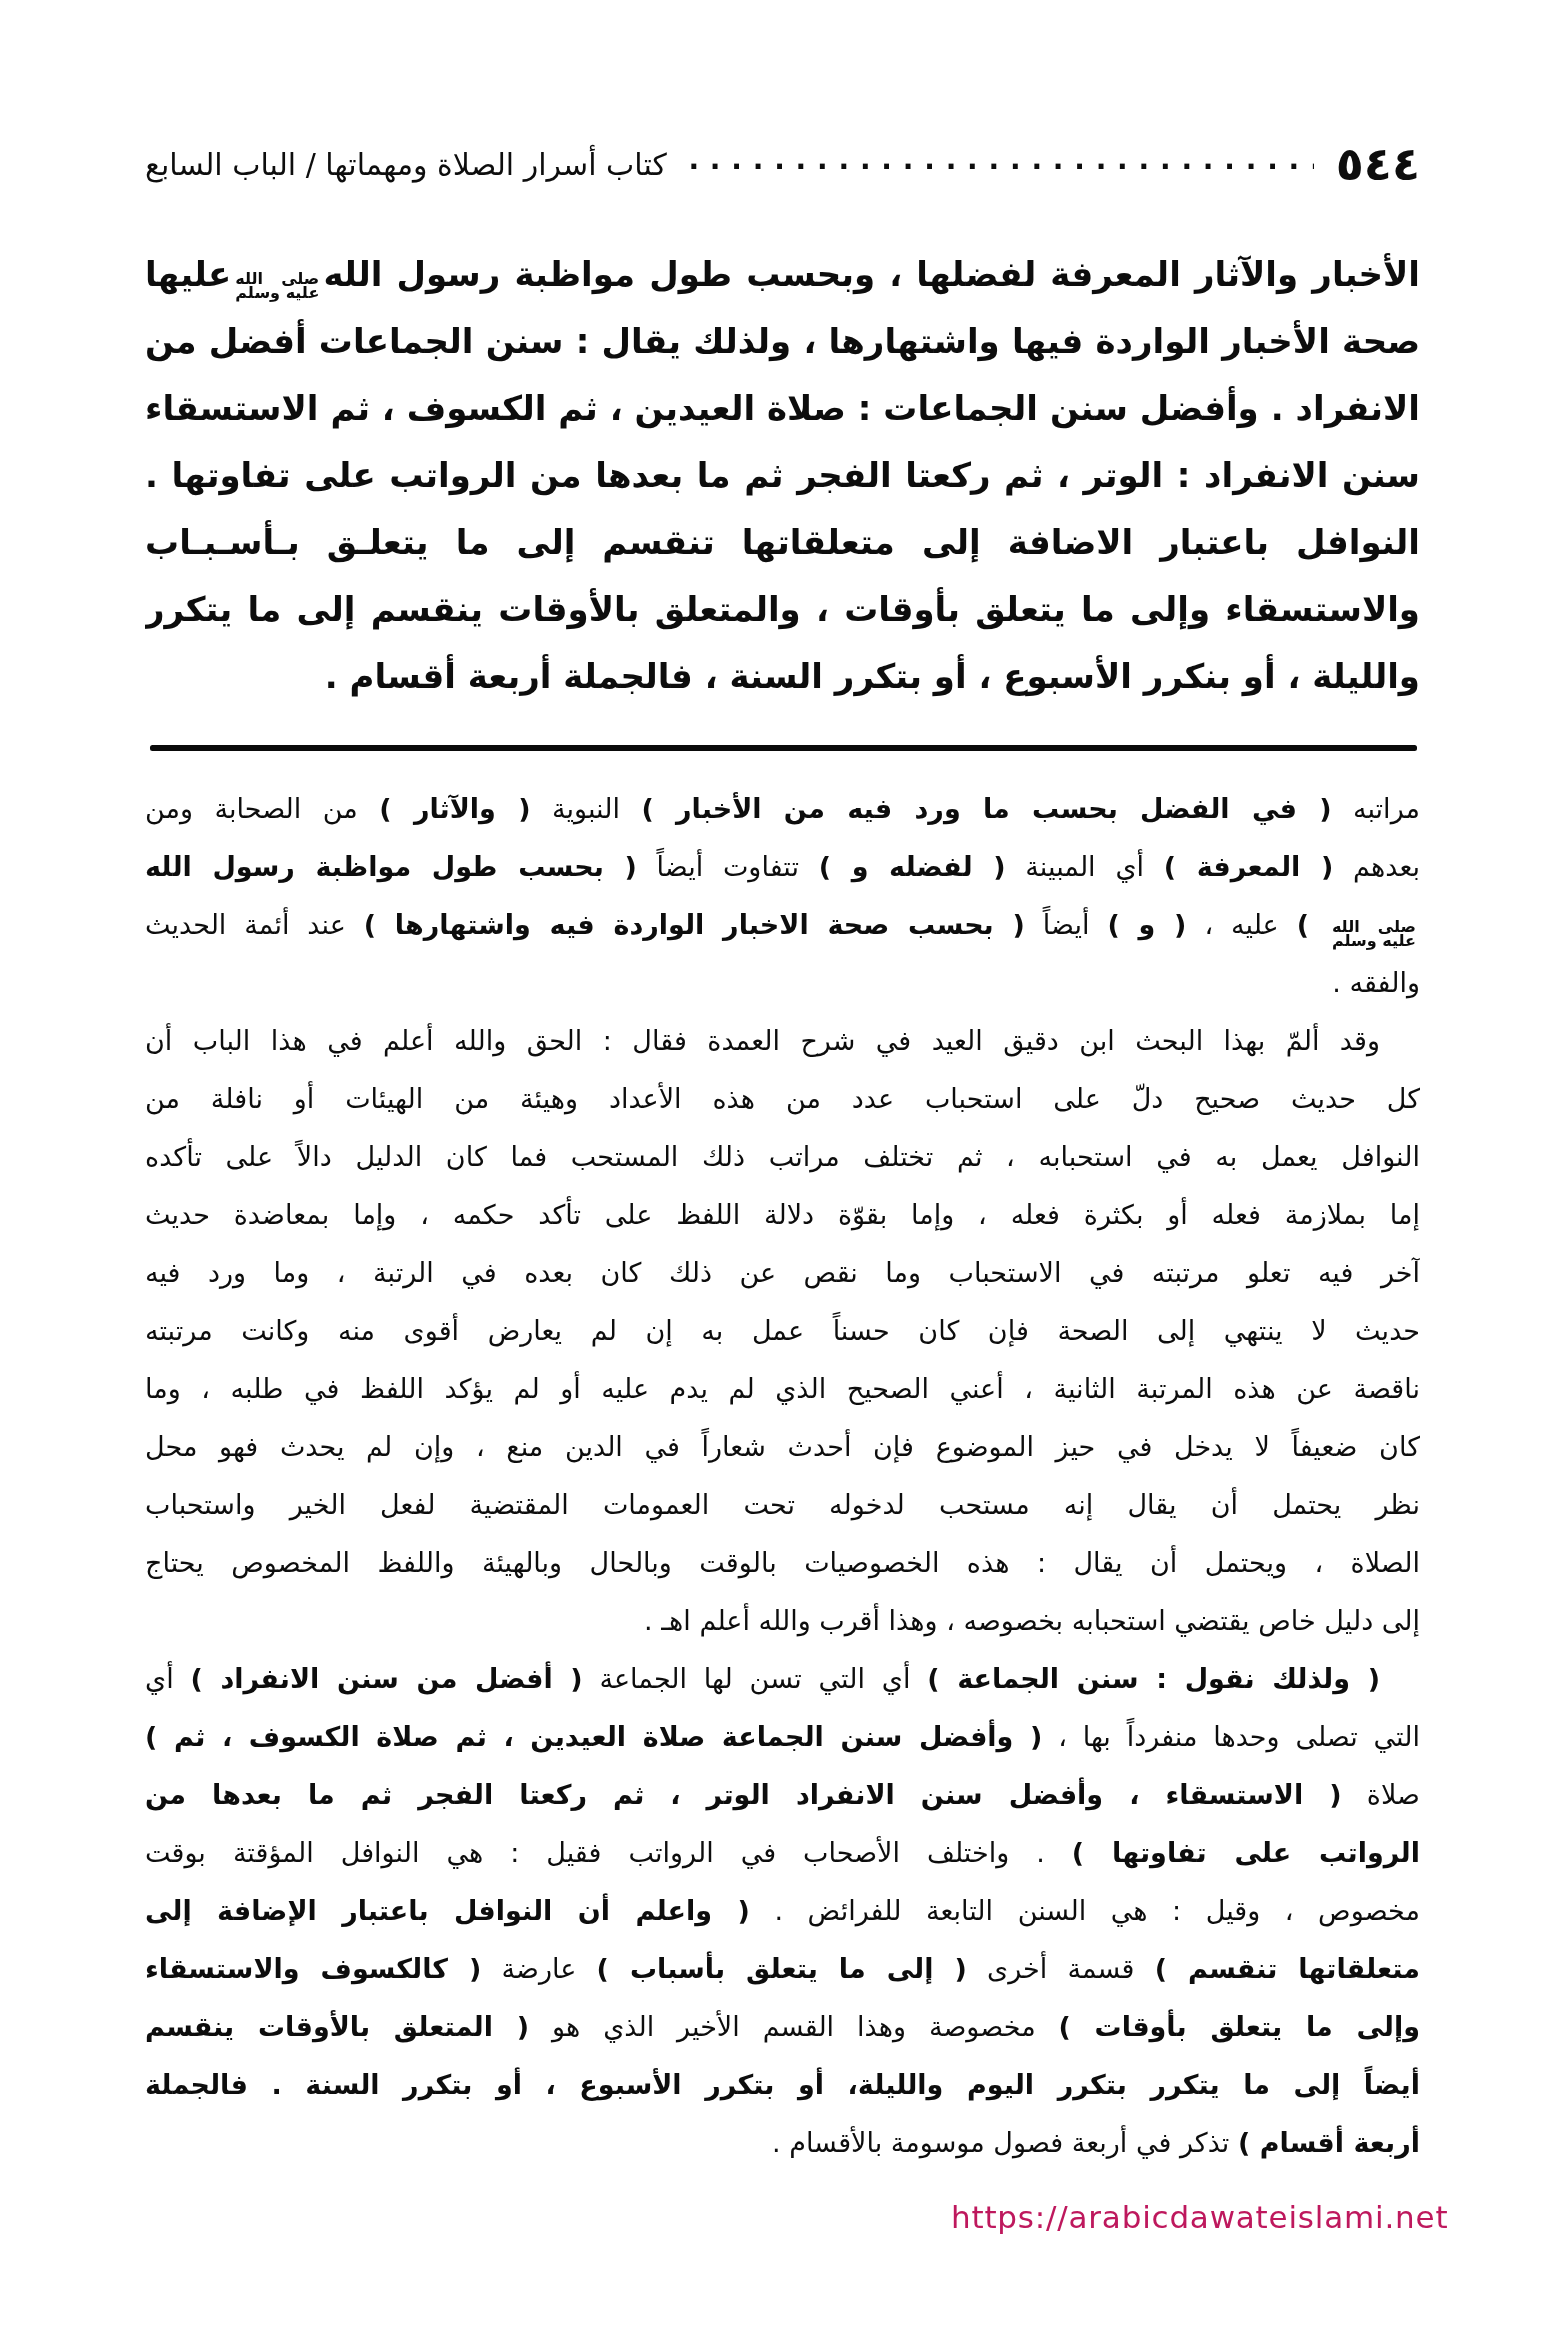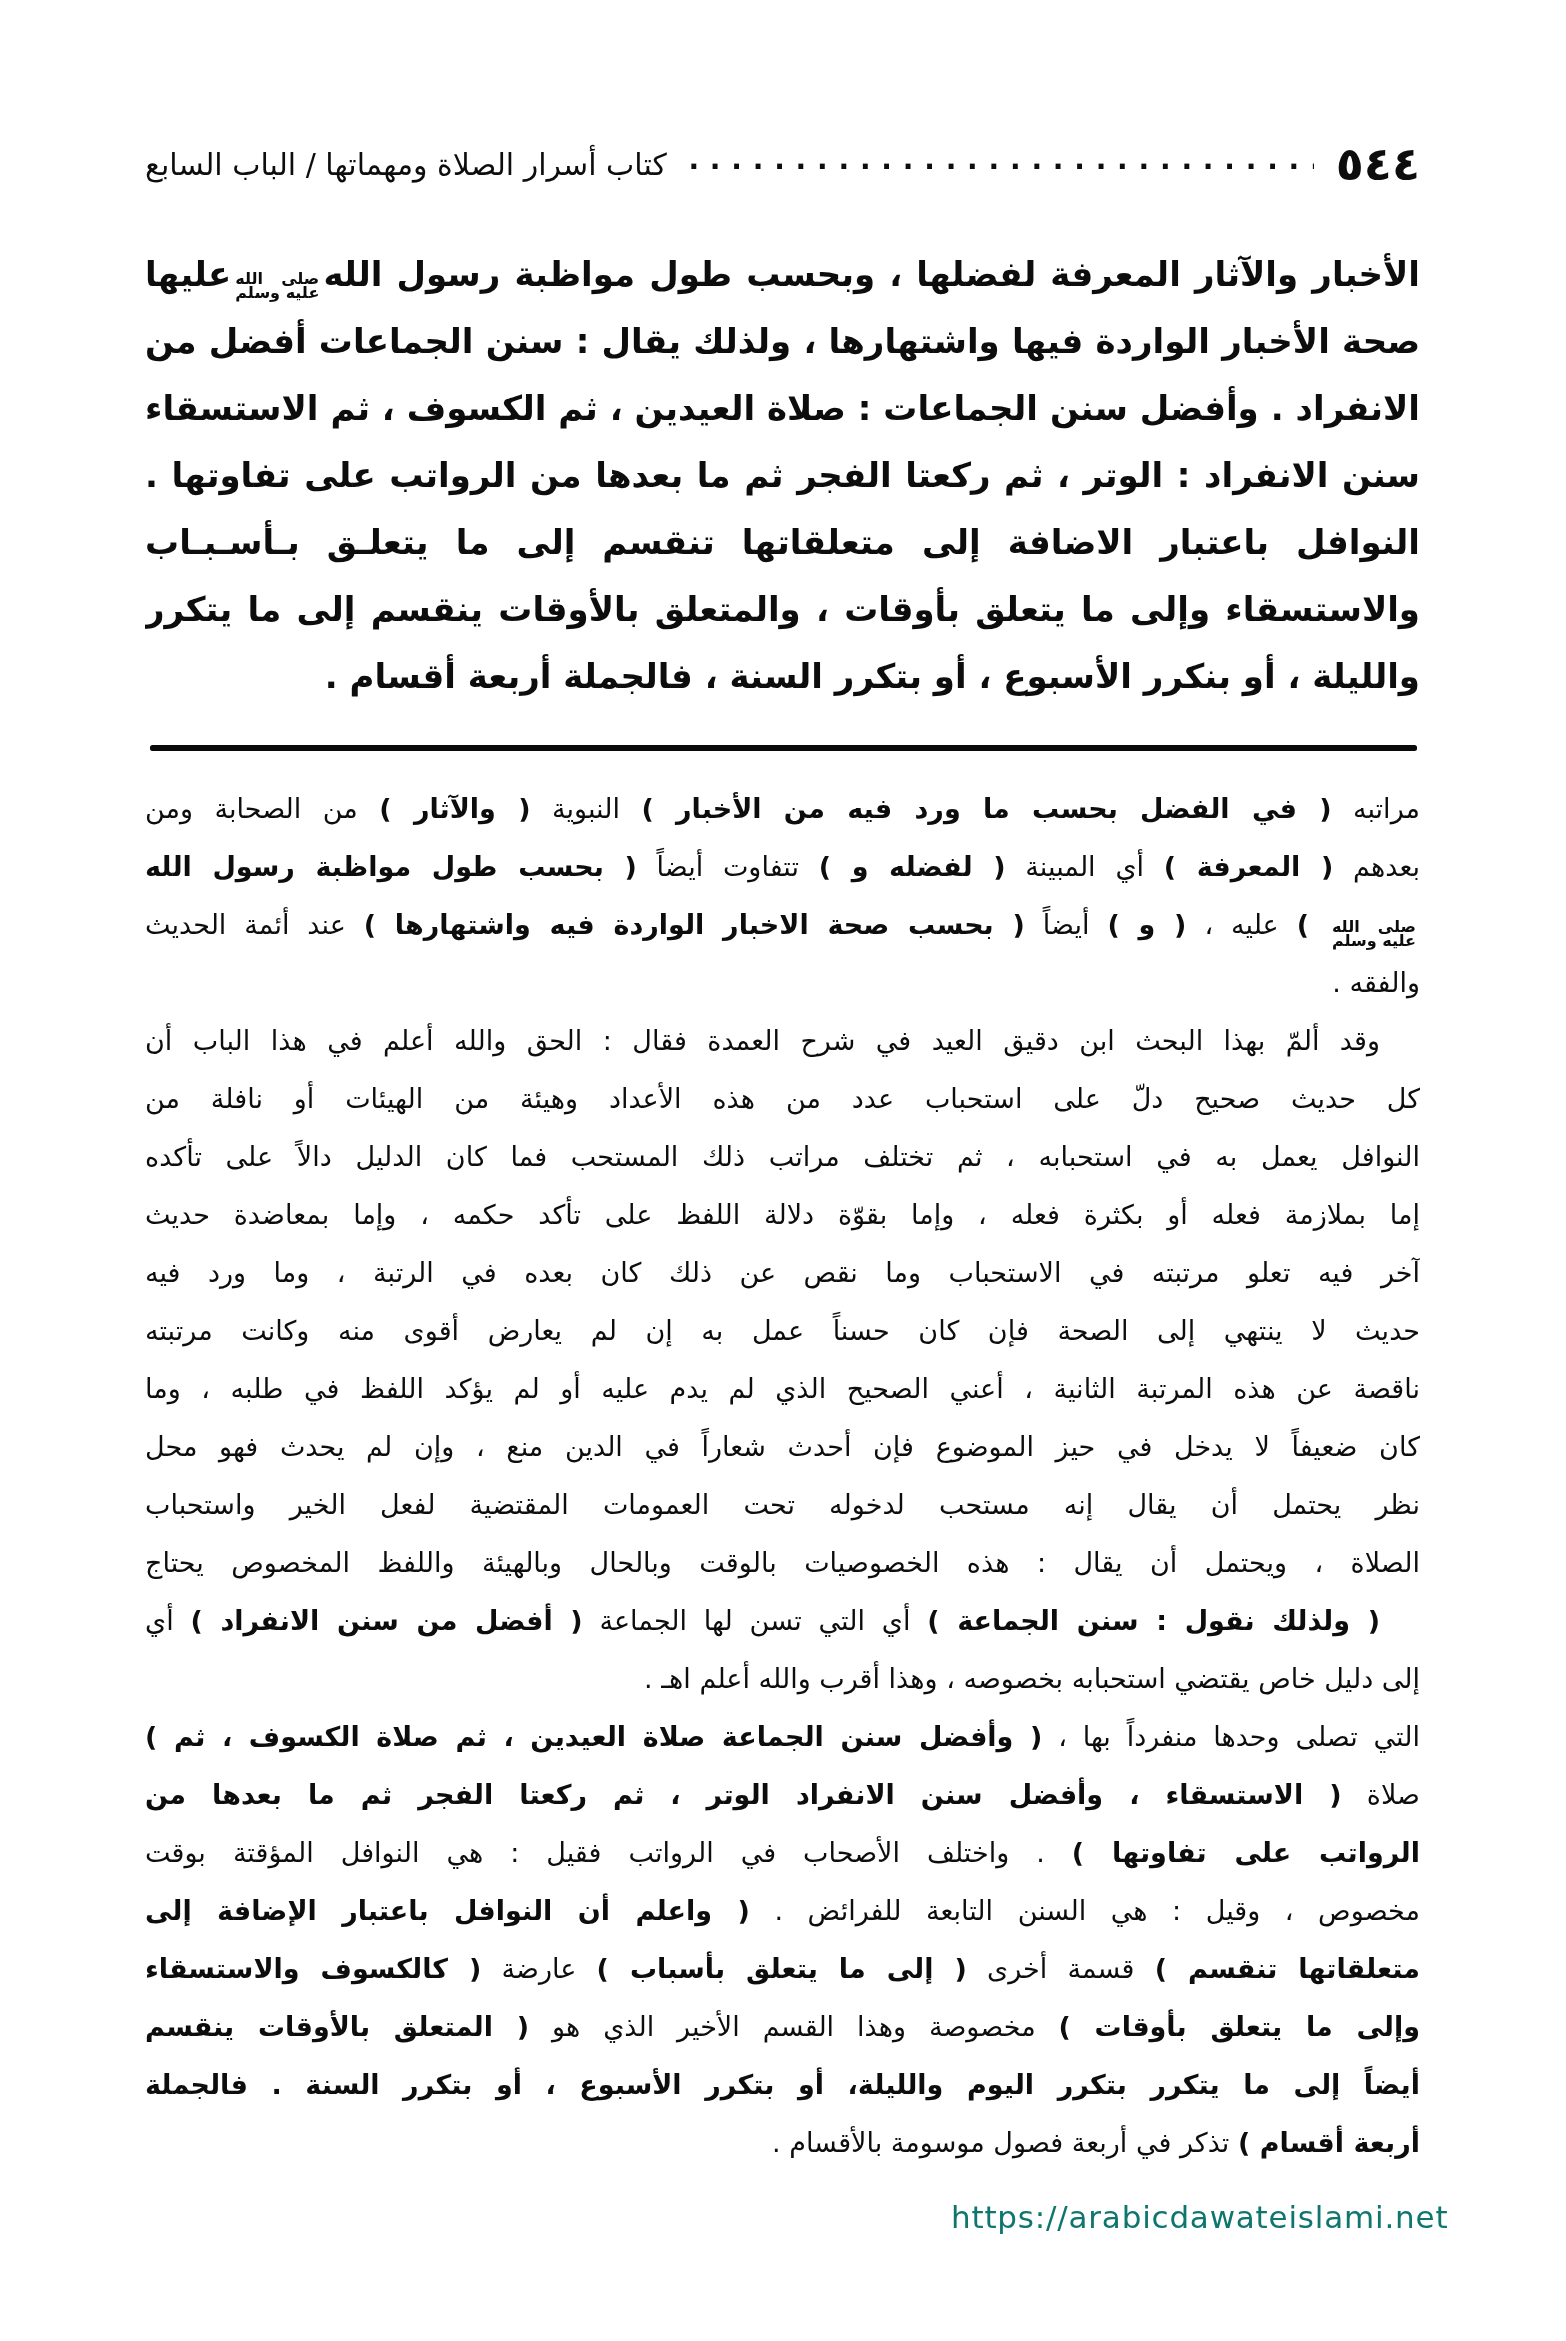--- a/index.html
+++ b/index.html
@@ -67,21 +67,21 @@
     display:inline-block;vertical-align:-11.6px;
     text-align:center;font-size:16px;line-height:13.3px;font-weight:700;
     margin:0 4.1px;white-space:nowrap;
   }
   .saw div{height:13.3px;}
   
   .watermark{
     position:absolute;top:2199px;left:952px;
     direction:ltr;
     font-size:31px;font-weight:400;letter-spacing:0.8px;
-    color:#0f766e;
+    color:#be185d;
   }
 </style>
 </head>
 <body>
 
 <div class="page">
 
   <div class="header">
     <span class="page-number">٥٤٤</span>
     <span class="dot-leader">........................................</span>
@@ -108,22 +108,22 @@
       <div class="tline indent"><span>وقد ألمّ بهذا البحث ابن دقيق العيد في شرح العمدة فقال : الحق والله أعلم في هذا الباب أن</span></div>
       <div class="tline"><span>كل حديث صحيح دلّ على استحباب عدد من هذه الأعداد وهيئة من الهيئات أو نافلة من</span></div>
       <div class="tline"><span>النوافل يعمل به في استحبابه ، ثم تختلف مراتب ذلك المستحب فما كان الدليل دالاً على تأكده</span></div>
       <div class="tline"><span>إما بملازمة فعله أو بكثرة فعله ، وإما بقوّة دلالة اللفظ على تأكد حكمه ، وإما بمعاضدة حديث</span></div>
       <div class="tline"><span>آخر فيه تعلو مرتبته في الاستحباب وما نقص عن ذلك كان بعده في الرتبة ، وما ورد فيه</span></div>
       <div class="tline"><span>حديث لا ينتهي إلى الصحة فإن كان حسناً عمل به إن لم يعارض أقوى منه وكانت مرتبته</span></div>
       <div class="tline"><span>ناقصة عن هذه المرتبة الثانية ، أعني الصحيح الذي لم يدم عليه أو لم يؤكد اللفظ في طلبه ، وما</span></div>
       <div class="tline"><span>كان ضعيفاً لا يدخل في حيز الموضوع فإن أحدث شعاراً في الدين منع ، وإن لم يحدث فهو محل</span></div>
       <div class="tline"><span>نظر يحتمل أن يقال إنه مستحب لدخوله تحت العمومات المقتضية لفعل الخير واستحباب</span></div>
       <div class="tline"><span>الصلاة ، ويحتمل أن يقال : هذه الخصوصيات بالوقت وبالحال وبالهيئة واللفظ المخصوص يحتاج</span></div>
+      <div class="tline last"><span>إلى دليل خاص يقتضي استحبابه بخصوصه ، وهذا أقرب والله أعلم اهـ .</span></div>
       <div class="tline indent"><span class="b">( ولذلك نقول : سنن الجماعة )</span><span> أي التي تسن لها الجماعة </span><span class="b">( أفضل من سنن الانفراد )</span><span> أي</span></div>
-      <div class="tline last"><span>إلى دليل خاص يقتضي استحبابه بخصوصه ، وهذا أقرب والله أعلم اهـ .</span></div>
       <div class="tline"><span>التي تصلى وحدها منفرداً بها ، </span><span class="b">( وأفضل سنن الجماعة صلاة العيدين ، ثم صلاة الكسوف ، ثم )</span></div>
       <div class="tline"><span>صلاة </span><span class="b">( الاستسقاء ، وأفضل سنن الانفراد الوتر ، ثم ركعتا الفجر ثم ما بعدها من</span></div>
       <div class="tline"><span class="b">الرواتب على تفاوتها )</span><span> . واختلف الأصحاب في الرواتب فقيل : هي النوافل المؤقتة بوقت</span></div>
       <div class="tline"><span>مخصوص ، وقيل : هي السنن التابعة للفرائض . </span><span class="b">( واعلم أن النوافل باعتبار الإضافة إلى</span></div>
       <div class="tline"><span class="b">متعلقاتها تنقسم )</span><span> قسمة أخرى </span><span class="b">( إلى ما يتعلق بأسباب )</span><span> عارضة </span><span class="b">( كالكسوف والاستسقاء</span></div>
       <div class="tline"><span class="b">وإلى ما يتعلق بأوقات )</span><span> مخصوصة وهذا القسم الأخير الذي هو </span><span class="b">( المتعلق بالأوقات ينقسم</span></div>
       <div class="tline"><span class="b">أيضاً إلى ما يتكرر بتكرر اليوم والليلة، أو بتكرر الأسبوع ، أو بتكرر السنة . فالجملة</span></div>
       <div class="tline last"><span class="b">أربعة أقسام )</span><span> تذكر في أربعة فصول موسومة بالأقسام .</span></div>
     </div>
 

